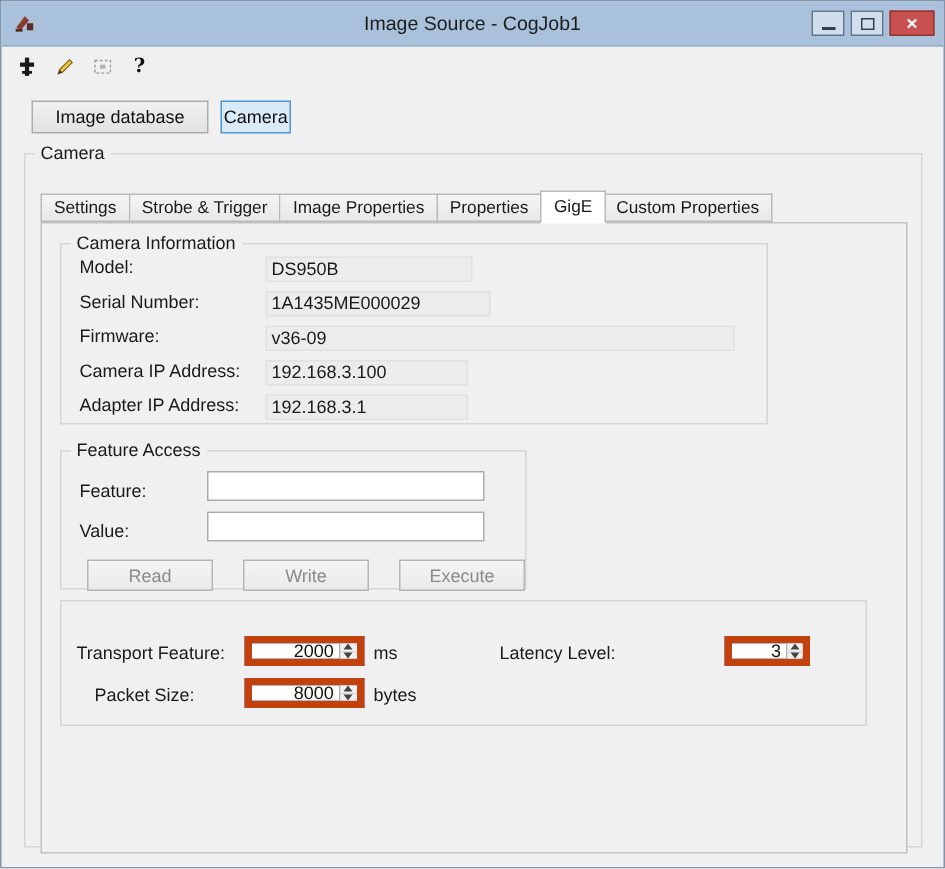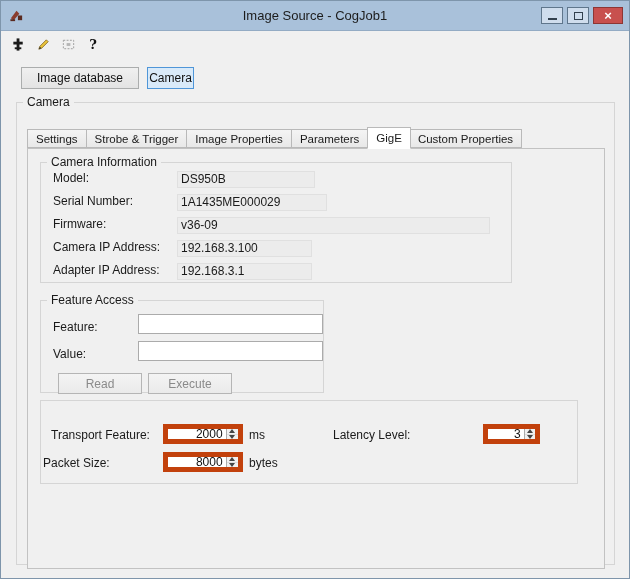--- a/index.html
+++ b/index.html
@@ -58,21 +58,21 @@
   .info-value{height:17px;background:#ececec;border:1px solid #e0e0e0;
               line-height:15px;padding:0 3px;overflow:hidden;white-space:nowrap}
   .w-model{width:138px}.w-serial{width:150px}.w-firmware{width:313px}.w-ip{width:135px}
 
   
   .fs-feature{position:absolute;left:12px;top:144px;width:272px;height:100px}
   .feat-row{display:flex;align-items:flex-end;margin:7px 0 0 12px}
   .feat-label{width:85px}
   .feat-input{width:185px;height:20px;border:1px solid #ababab;background:#fff;
               font-family:inherit;font-size:12px;padding:0 3px;outline:none}
-  .feat-btns{display:flex;gap:6px;margin:12px 0 0 17px}
+  .feat-btns{display:flex;gap:20px;margin:12px 0 0 17px}
   .btn-gray{width:84px;height:21px;font-family:inherit;font-size:12px;
             background:linear-gradient(#f4f4f4,#eaeaea);border:1px solid #b5b5b5;color:#8a8a8a}
 
   
   .fs-transfer{position:absolute;left:12px;top:251px;width:538px;height:84px}
   .abs-label{position:absolute;white-space:nowrap}
   .spin{position:absolute;display:flex;height:20px;border:5px solid #c2410c;background:#3b82f6}
   .spin input{border:none;outline:none;width:100%;text-align:right;font-size:12px;
               padding-right:3px;font-family:inherit;background:#fff;color:#111}
   .spin .btns{width:15px;display:flex;flex-direction:column;border-left:1px solid #ababab;background:#f0f0f0}
@@ -132,21 +132,21 @@
   <button class="btn src-db">Image database</button>
   <button class="btn src-cam">Camera</button>
 
   <fieldset class="fs-camera">
     <legend>Camera</legend>
 
     <div class="tabstrip">
       <span class="tab">Settings</span>
       <span class="tab">Strobe &amp; Trigger</span>
       <span class="tab">Image Properties</span>
-      <span class="tab">Parameters</span>
+      <span class="tab">Properties</span>
       <span class="tab selected">GigE</span>
       <span class="tab">Custom Properties</span>
     </div>
 
     <div class="tabpanel">
 
       <fieldset class="fs-info">
         <legend>Camera Information</legend>
 
         <div class="info-row">
@@ -177,20 +177,21 @@
         <div class="feat-row">
           <span class="feat-label">Feature:</span>
           <input class="feat-input" type="text" value="" style="">
         </div>
         <div class="feat-row">
           <span class="feat-label">Value:</span>
           <input class="feat-input" type="text" value="" style="">
         </div>
         <div class="feat-btns">
           <button class="btn-gray" disabled="">Read</button>
+          <button class="btn-gray" disabled="">Write</button>
           <button class="btn-gray" disabled="">Execute</button>
         </div>
       </fieldset>
 
       <fieldset class="fs-transfer">
 
         <span class="abs-label" style="left:10px;top:27px">Transport Feature:</span>
         <span class="spin" style="left:122px;top:23px;width:80px">
           <input type="text" value="2000" style="">
           <span class="btns">
@@ -210,21 +211,21 @@
           <span class="btns">
             <button class="sb">
                 <span class="tri-up"></span>
               </button>
             <button class="sb">
                 <span class="tri-down"></span>
               </button>
           </span>
         </span>
 
-        <span class="abs-label" style="left:2px;top:55px">Packet Size:</span>
+        <span class="abs-label" style="left:22px;top:55px">Packet Size:</span>
         <span class="spin" style="left:122px;top:51px;width:80px">
           <input type="text" value="8000" style="">
           <span class="btns">
             <button class="sb">
                 <span class="tri-up"></span>
               </button>
             <button class="sb">
                 <span class="tri-down"></span>
               </button>
           </span>

